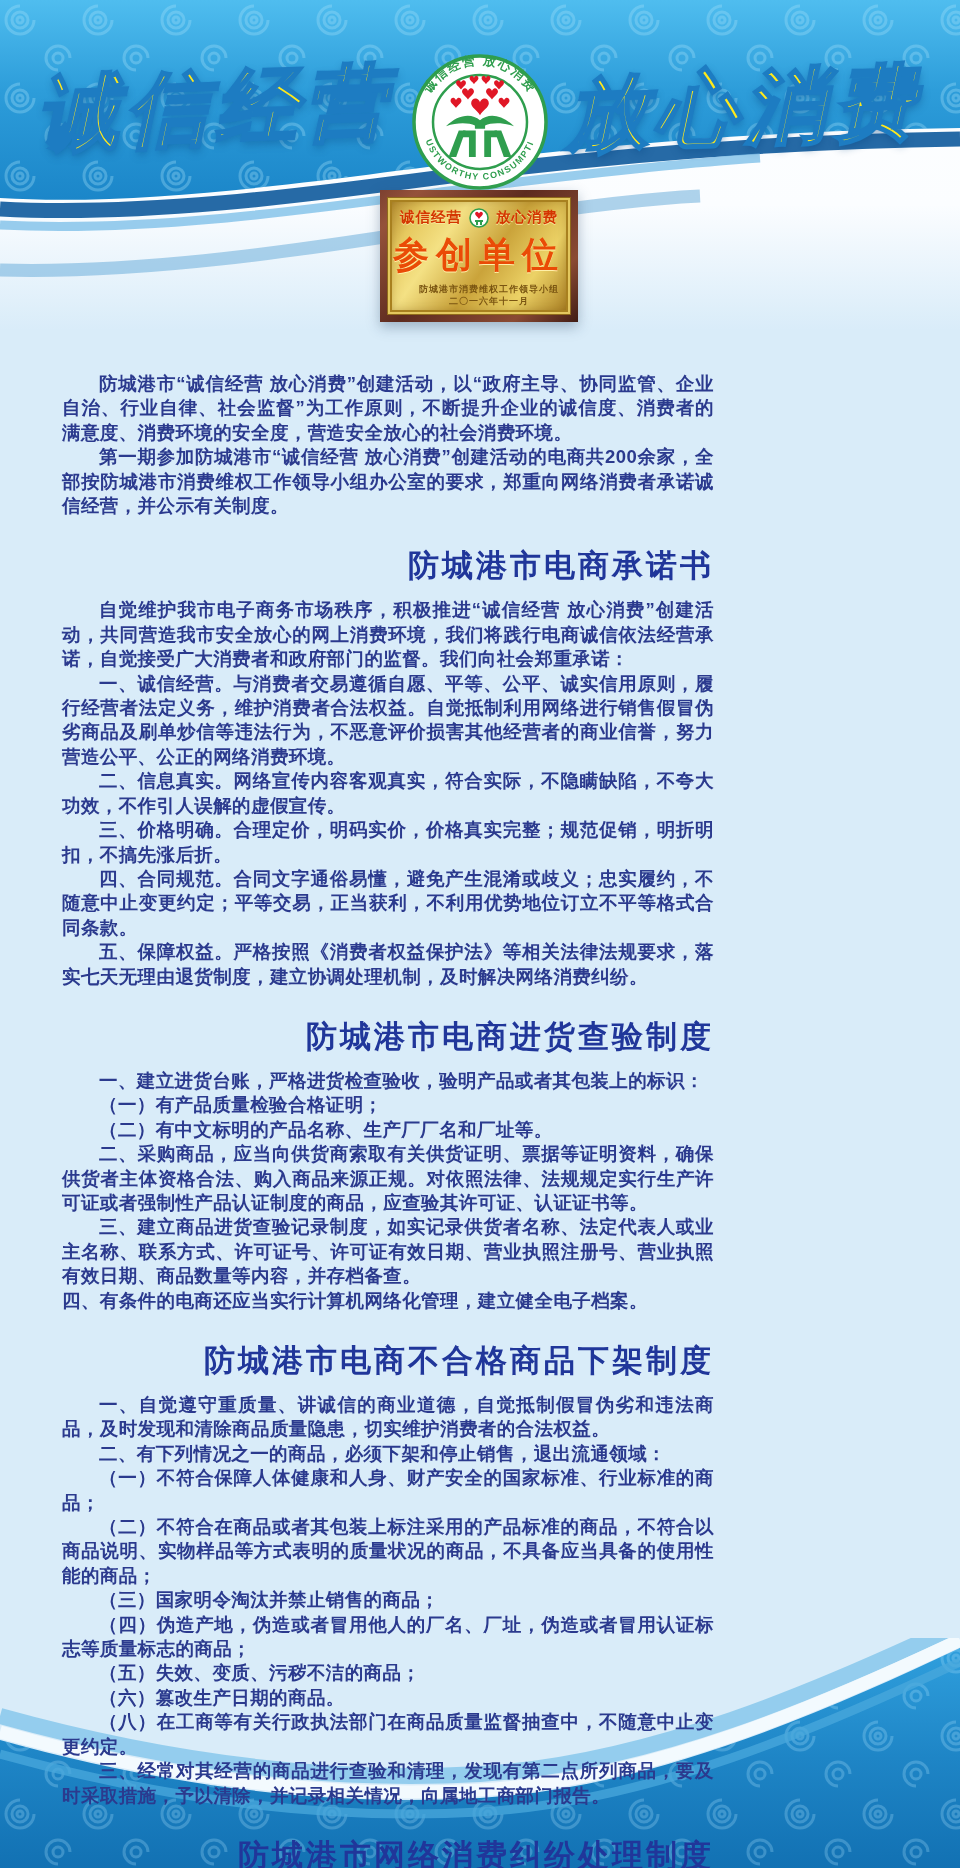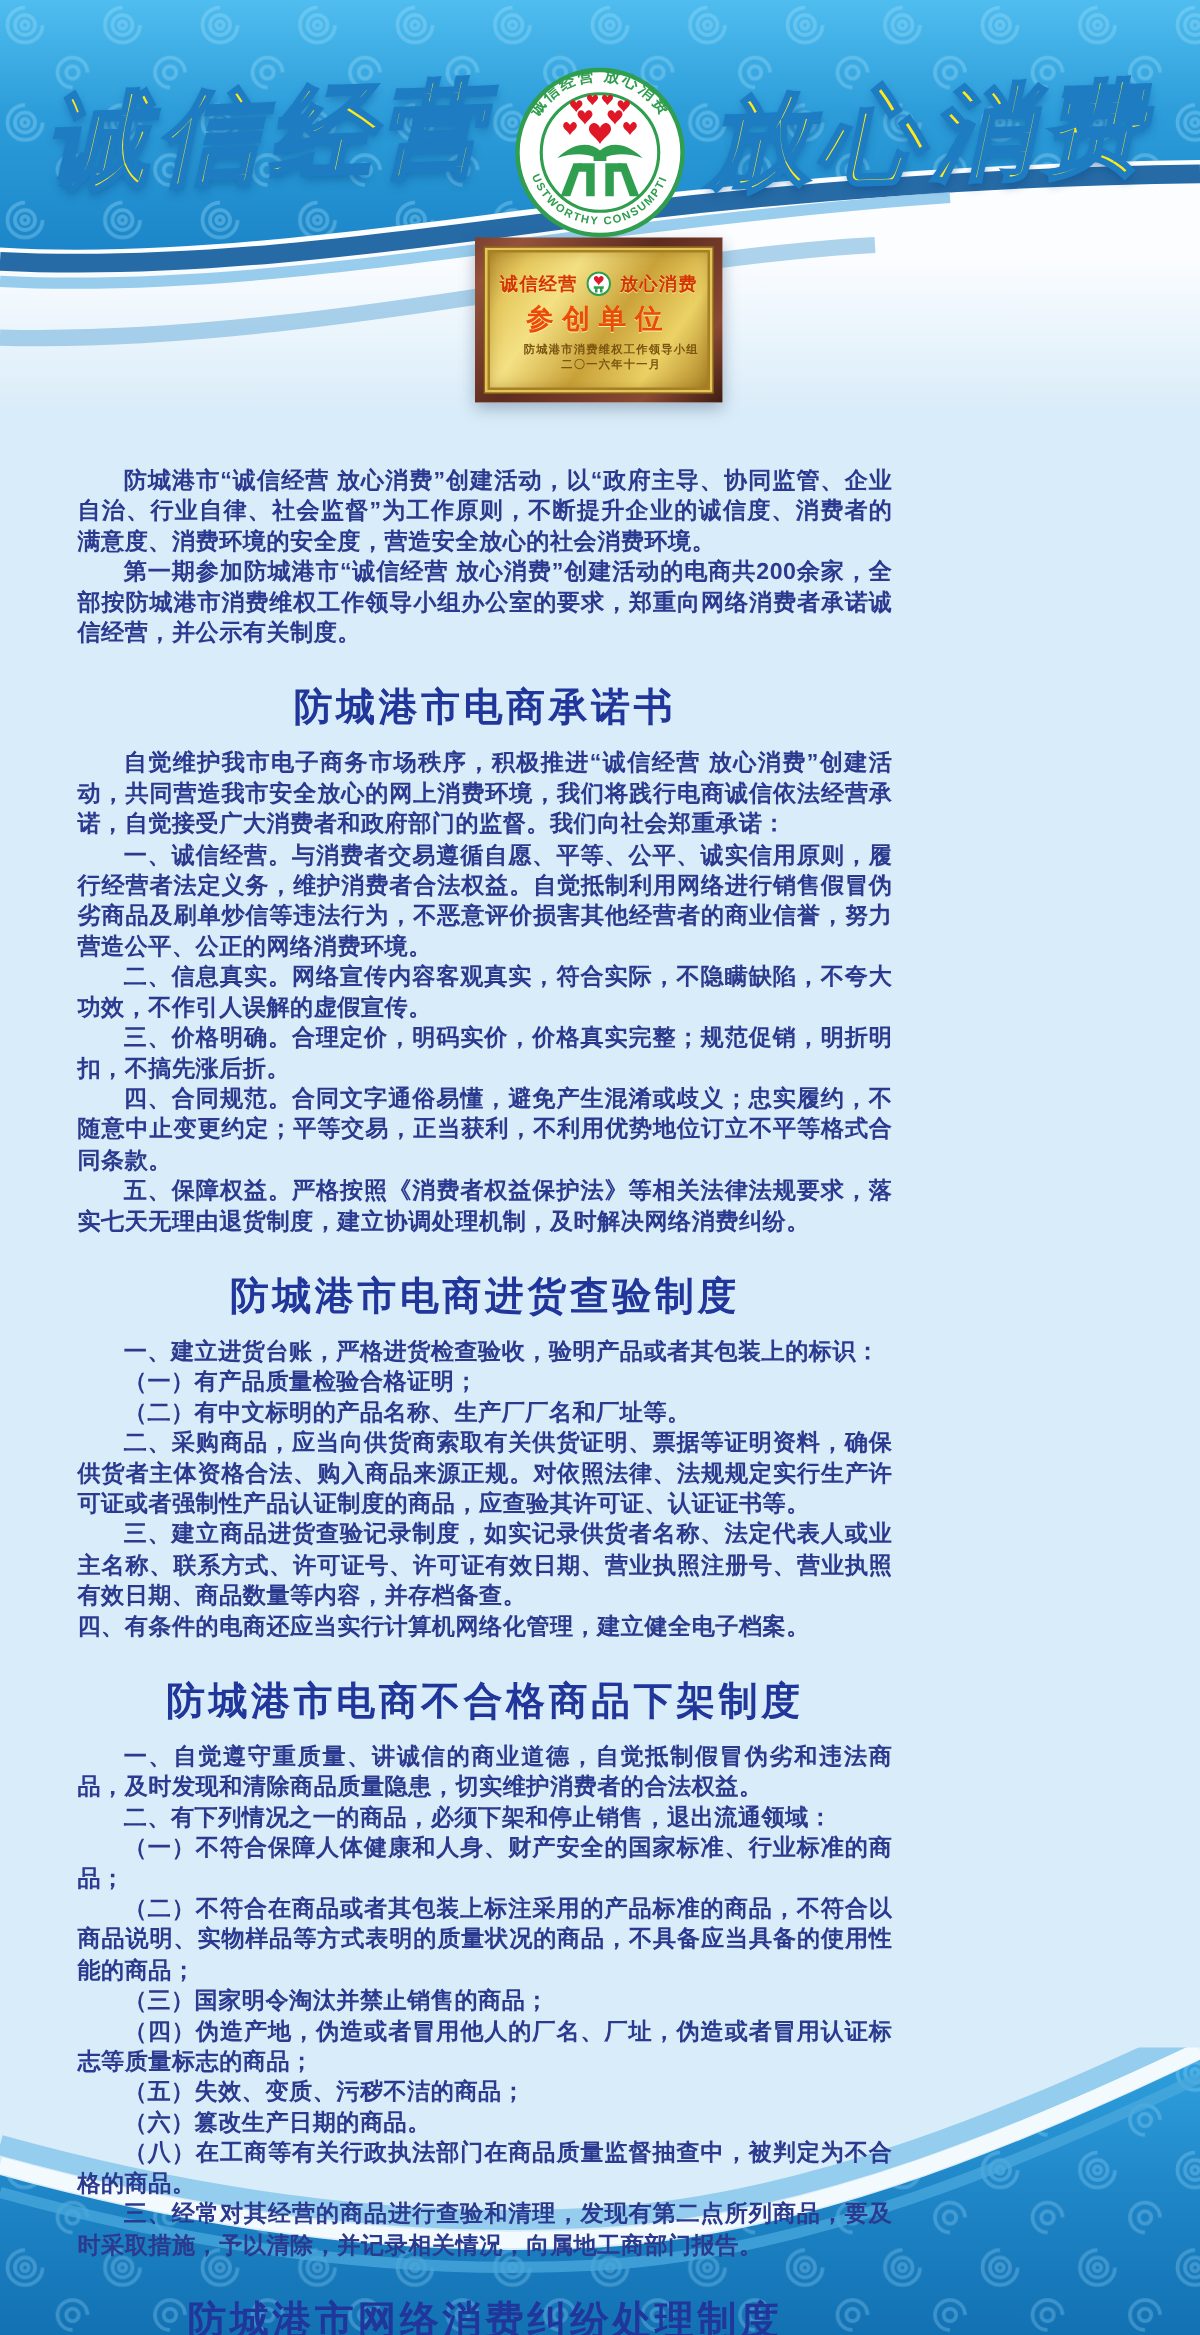--- a/index.html
+++ b/index.html
@@ -34,35 +34,35 @@
   }
   .plaque-face{
     width:100%;height:100%;box-sizing:border-box;
     background:linear-gradient(125deg,#b3882c 0%,#e6c95f 16%,#f4e184 32%,#caa33a 55%,#ecd266 76%,#a87c20 100%);
     border:1px solid #8f6a1a;
     box-shadow:inset 0 0 0 2px #e3c75e, inset 0 0 0 4px #a8801f, inset 0 0 14px rgba(110,75,10,.55);
     display:flex;flex-direction:column;align-items:center;justify-content:center;gap:1px;
   }
   .plaque-row{display:flex;align-items:center;gap:7px;margin-top:2px;}
   .plaque-small{font-size:14.5px;font-weight:800;color:#d43500;letter-spacing:1px;text-shadow:0 1px 0 #f7e79a;}
-  .plaque-title{font-size:22px;font-weight:900;color:#ea4b06;letter-spacing:7px;margin:2px 0 3px;text-shadow:0 1px 0 #fff0a8;}
+  .plaque-title{font-size:36px;font-weight:900;color:#ea4b06;letter-spacing:7px;margin:2px 0 3px;text-shadow:0 1px 0 #fff0a8;}
   .plaque-issuer,.plaque-date{font-size:9px;line-height:11px;color:#7a5512;font-weight:700;letter-spacing:1px;margin-left:20px;}
 
   .content{
     position:absolute;top:372px;left:0;width:776px;z-index:2;
     box-sizing:border-box;padding:0 62px;
     color:#2b3a8e;
   }
   .para{
     margin:0;font-size:18.5px;line-height:1.32;font-weight:600;
     text-align:justify;text-indent:2em;letter-spacing:.4px;
   }
   .para.no-indent{text-indent:0;}
   .sec-title{
-    margin:27px 0 11px;text-align:center;
+    margin:27px 0 11px;text-align:right;
     font-size:31px;font-weight:900;color:#20369a;letter-spacing:3px;
   }
 </style>
 </head>
 <body>
 
 <div class="poster">
 
   <svg class="hdr-svg" width="960" height="330" viewBox="0 0 960 330">
     <defs>
@@ -179,21 +179,21 @@
     <h2 class="sec-title">防城港市电商不合格商品下架制度</h2>
     <div class="sec-body">
             <p class="para">一、自觉遵守重质量、讲诚信的商业道德，自觉抵制假冒伪劣和违法商品，及时发现和清除商品质量隐患，切实维护消费者的合法权益。</p>
             <p class="para">二、有下列情况之一的商品，必须下架和停止销售，退出流通领域：</p>
             <p class="para">（一）不符合保障人体健康和人身、财产安全的国家标准、行业标准的商品；</p>
             <p class="para">（二）不符合在商品或者其包装上标注采用的产品标准的商品，不符合以商品说明、实物样品等方式表明的质量状况的商品，不具备应当具备的使用性能的商品；</p>
             <p class="para">（三）国家明令淘汰并禁止销售的商品；</p>
             <p class="para">（四）伪造产地，伪造或者冒用他人的厂名、厂址，伪造或者冒用认证标志等质量标志的商品；</p>
             <p class="para">（五）失效、变质、污秽不洁的商品；</p>
             <p class="para">（六）篡改生产日期的商品。</p>
-            <p class="para">（八）在工商等有关行政执法部门在商品质量监督抽查中，被判定为不合格的商品。</p>
+            <p class="para">（八）在工商等有关行政执法部门在商品质量监督抽查中，不随意中止变更约定。</p>
             <p class="para">三、经常对其经营的商品进行查验和清理，发现有第二点所列商品，要及时采取措施，予以清除，并记录相关情况，向属地工商部门报告。</p>
           </div>
   </section>
 
   <section class="sec">
     <h2 class="sec-title">防城港市网络消费纠纷处理制度</h2>
   </section>
 </div>
   </div>
 

